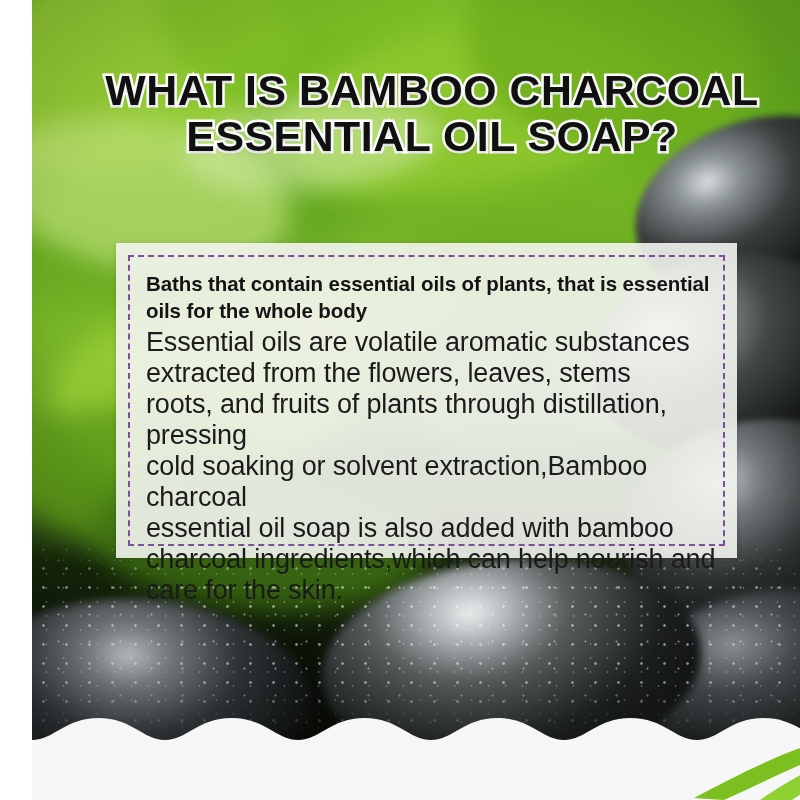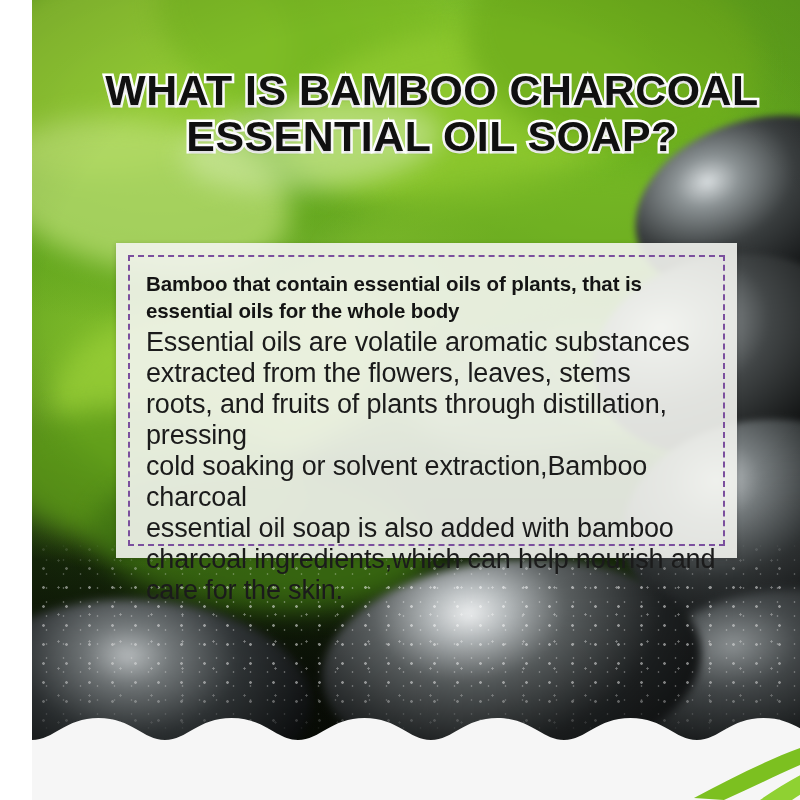--- a/index.html
+++ b/index.html
@@ -225,21 +225,21 @@
 
   <div class="droplets"></div>
   <div class="bg-layer bg-vignette"></div>
 
   <div class="title">WHAT IS BAMBOO CHARCOAL
 ESSENTIAL OIL SOAP?</div>
 
   <div class="panel">
     <div class="panel-inner"></div>
     <div class="panel-text">
-      <p class="lede">Bamboo that contain essential oils of plants, that is essential oils for the whole body</p>
+      <p class="lede">Baths that contain essential oils of plants, that is essential oils for the whole body</p>
       <p class="body">Essential oils are volatile aromatic substances
 extracted from the flowers, leaves, stems
 roots, and fruits of plants through distillation, pressing
 cold soaking or solvent extraction,Bamboo charcoal
 essential oil soap is also added with bamboo
 charcoal ingredients,which can help nourish and
 care for the skin.</p>
     </div>
   </div>
 

